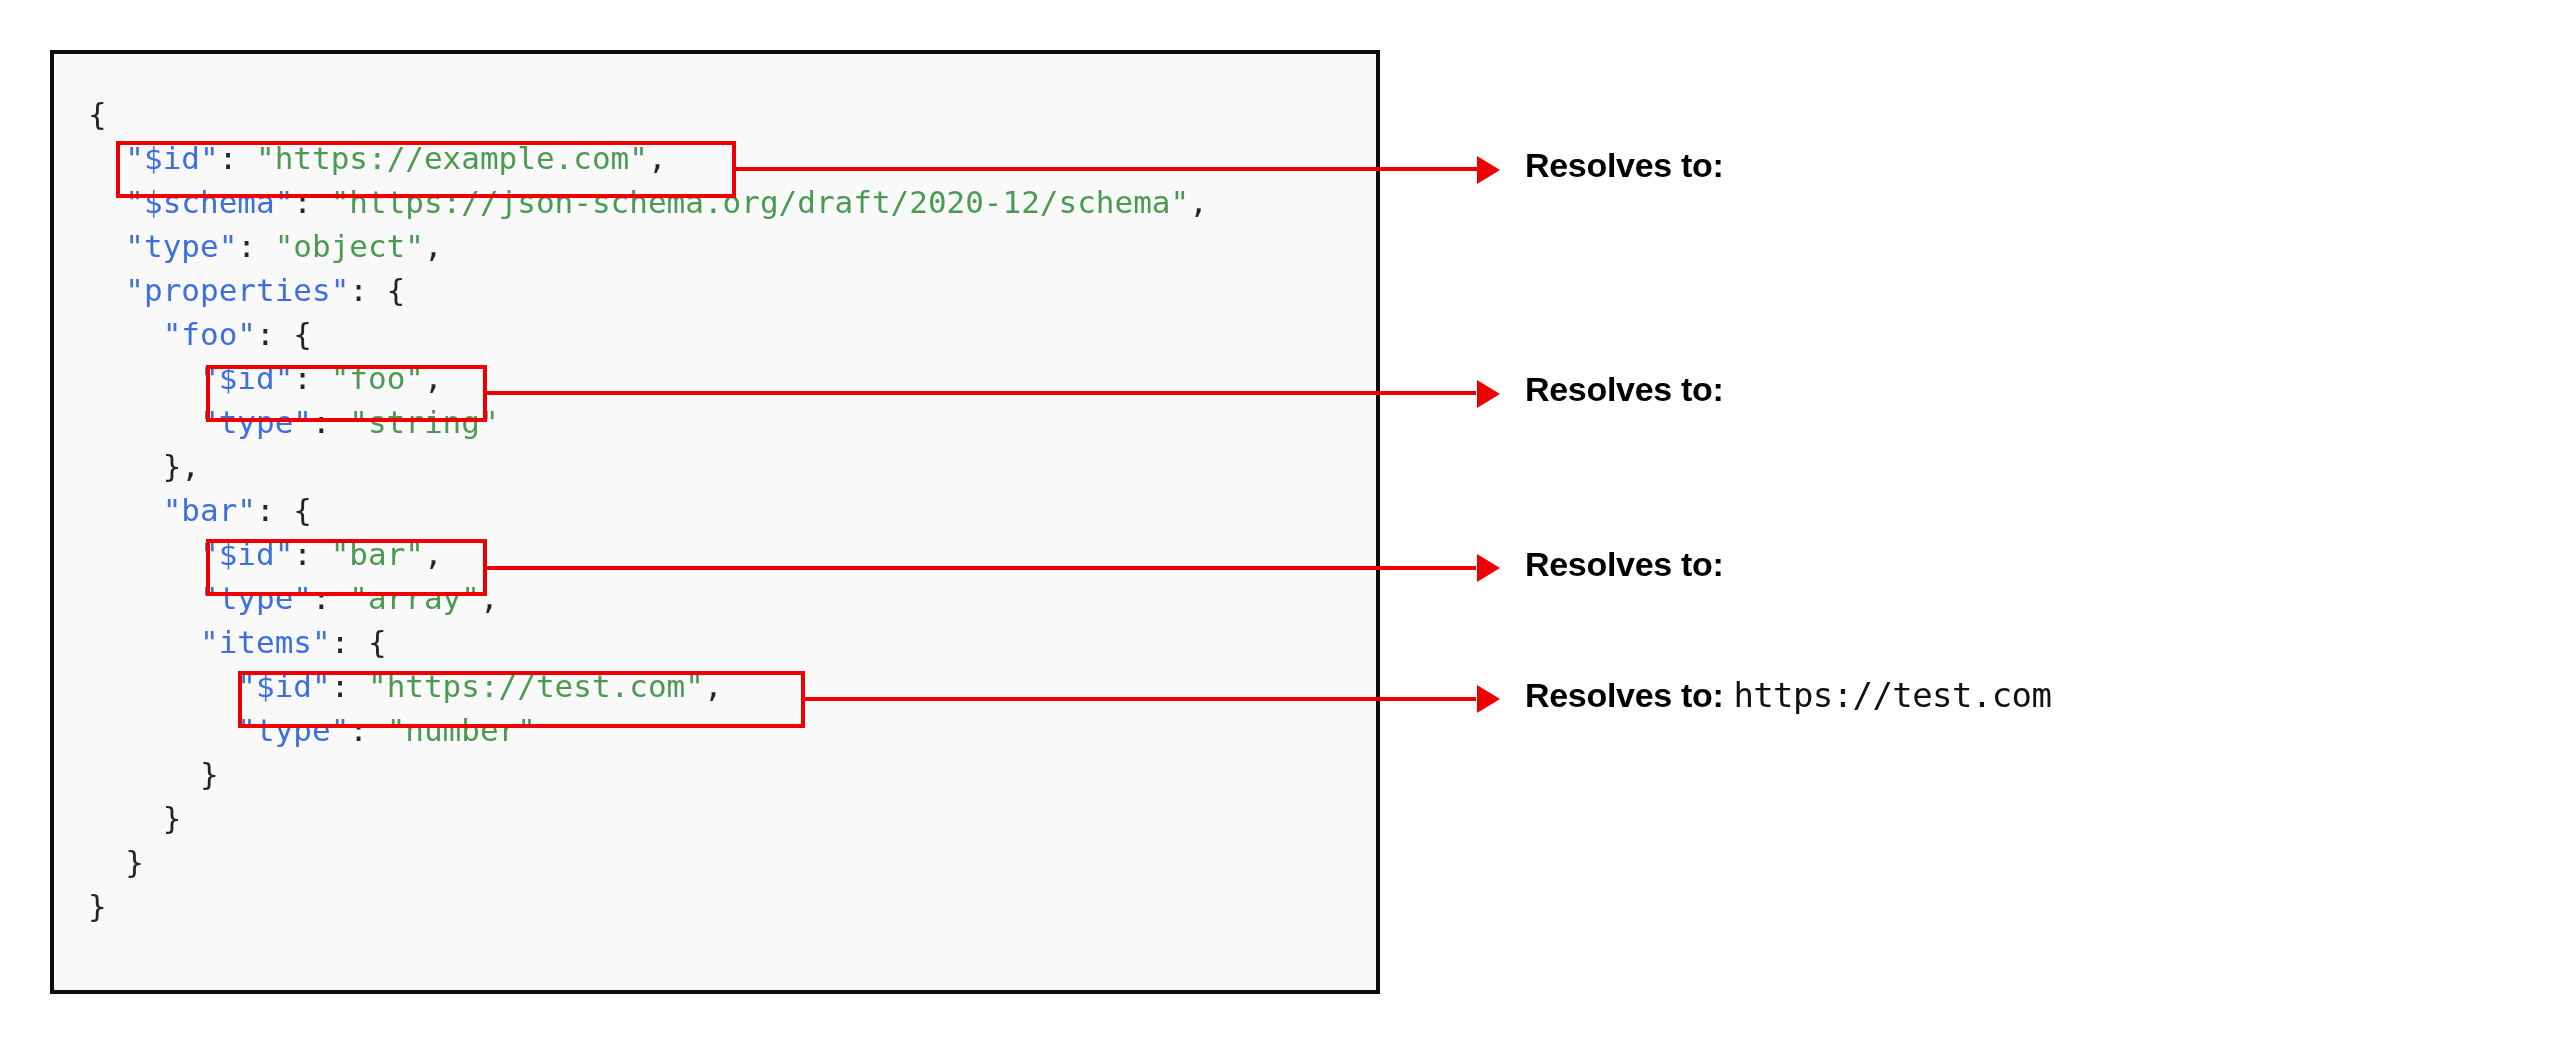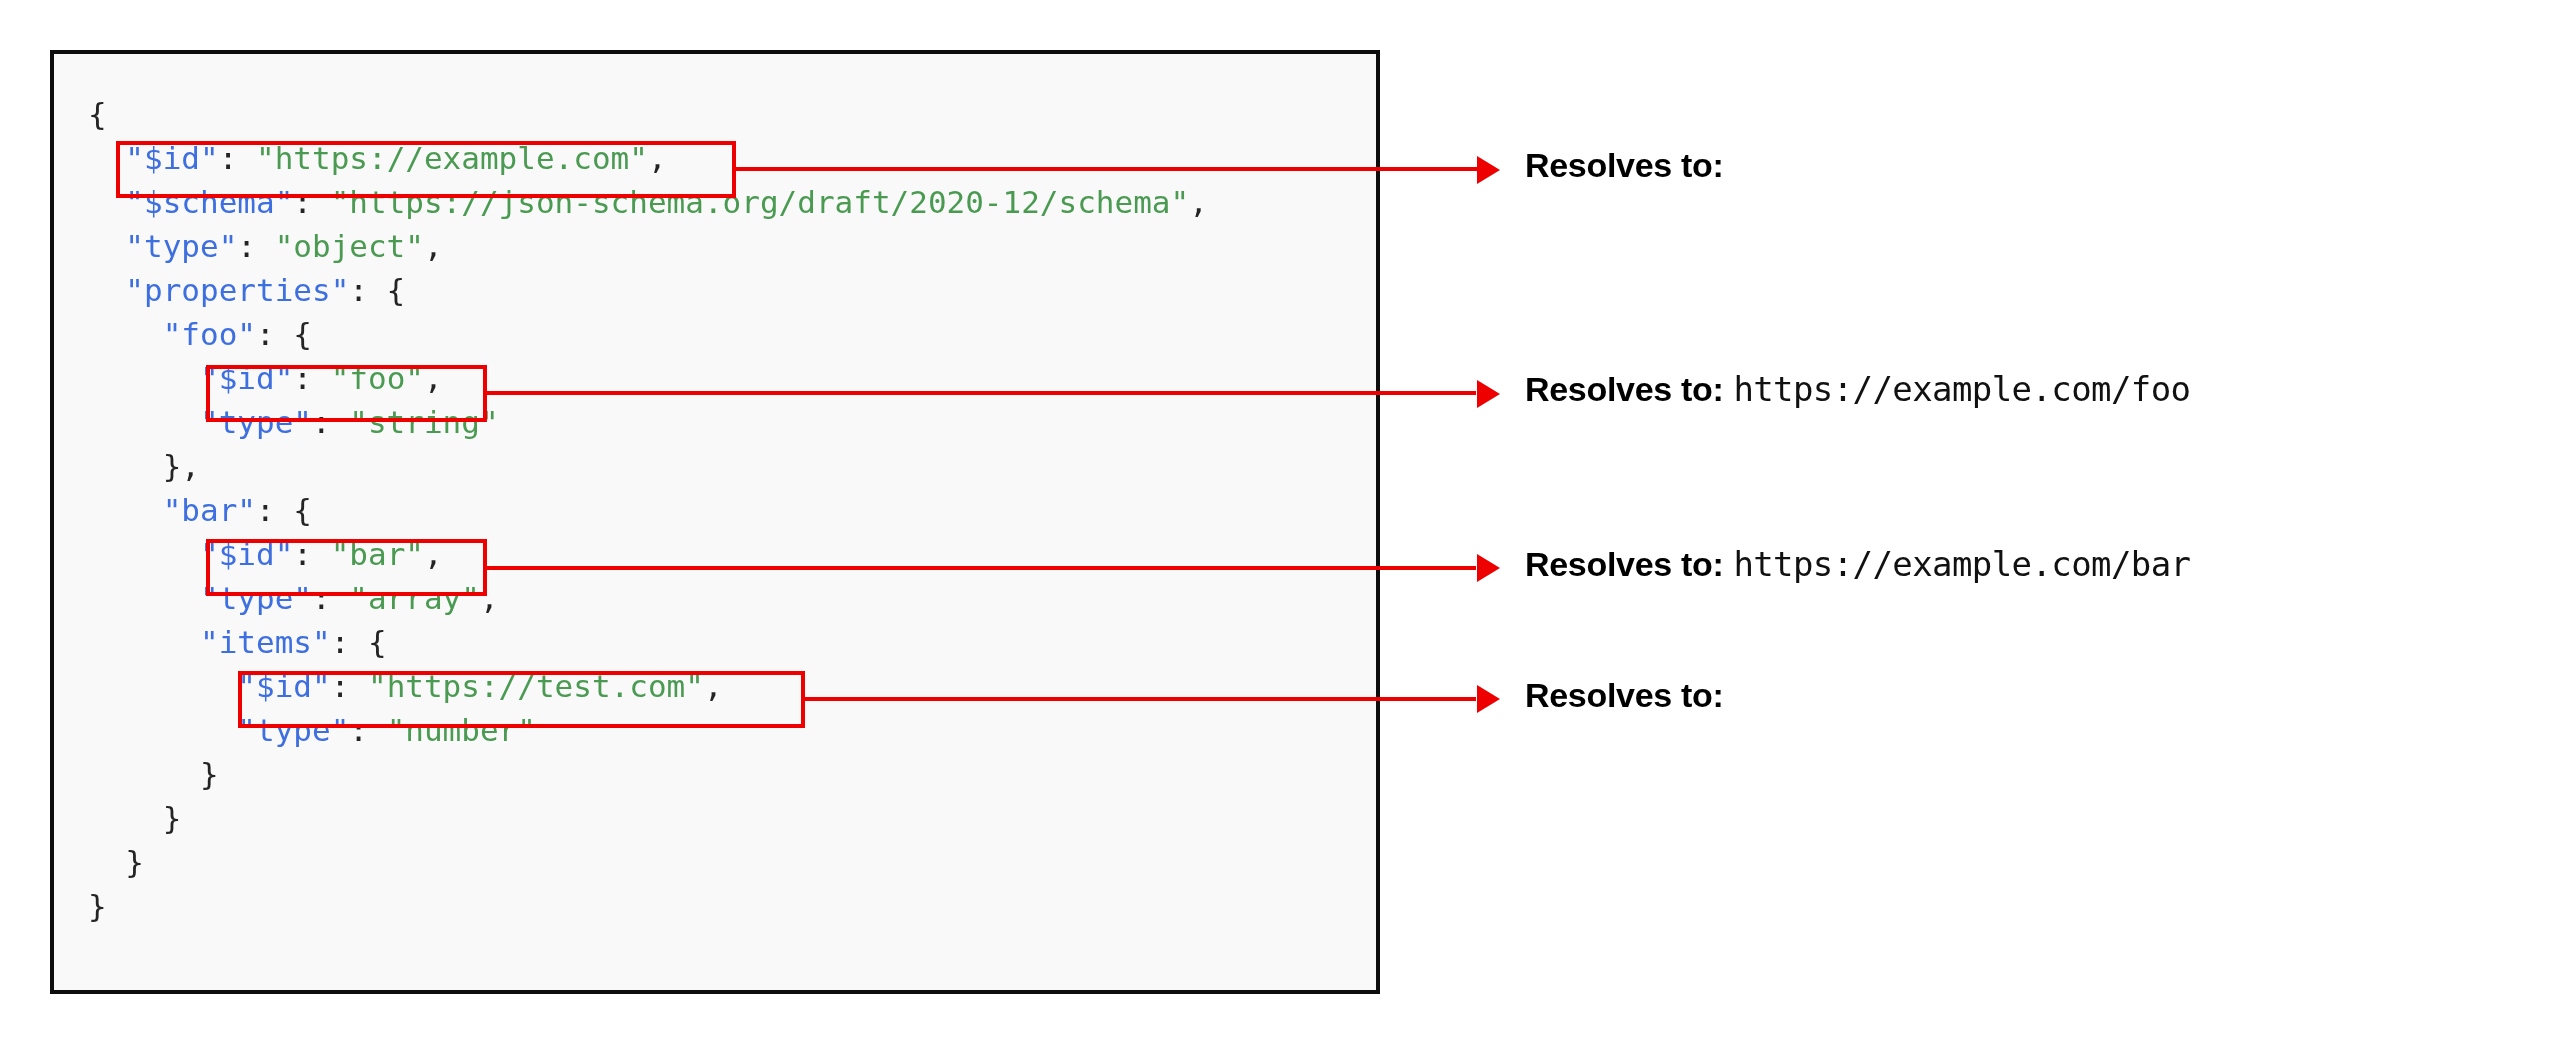--- a/index.html
+++ b/index.html
@@ -122,26 +122,25 @@
 
   <div class="lead-line" style="left:805px; top:697px; width:671px;"></div>
   <div class="arrow-head" style="left:1477px; top:685px;"></div>
 
   <div class="annot" style="left:1525px; top:148px;">
     <span class="annot-label">Resolves to:</span>
   </div>
 
   <div class="annot" style="left:1525px; top:372px;">
     <span class="annot-label">Resolves to:</span>
-    <span class="annot-url">https://example.com/foo</span>
   </div>
 
   <div class="annot" style="left:1525px; top:547px;">
     <span class="annot-label">Resolves to:</span>
-    <span class="annot-url">https://example.com/bar</span>
   </div>
 
   <div class="annot" style="left:1525px; top:678px;">
     <span class="annot-label">Resolves to:</span>
+    <span class="annot-url">https://test.com</span>
   </div>
 
 </div>
 
 
 </body></html>

